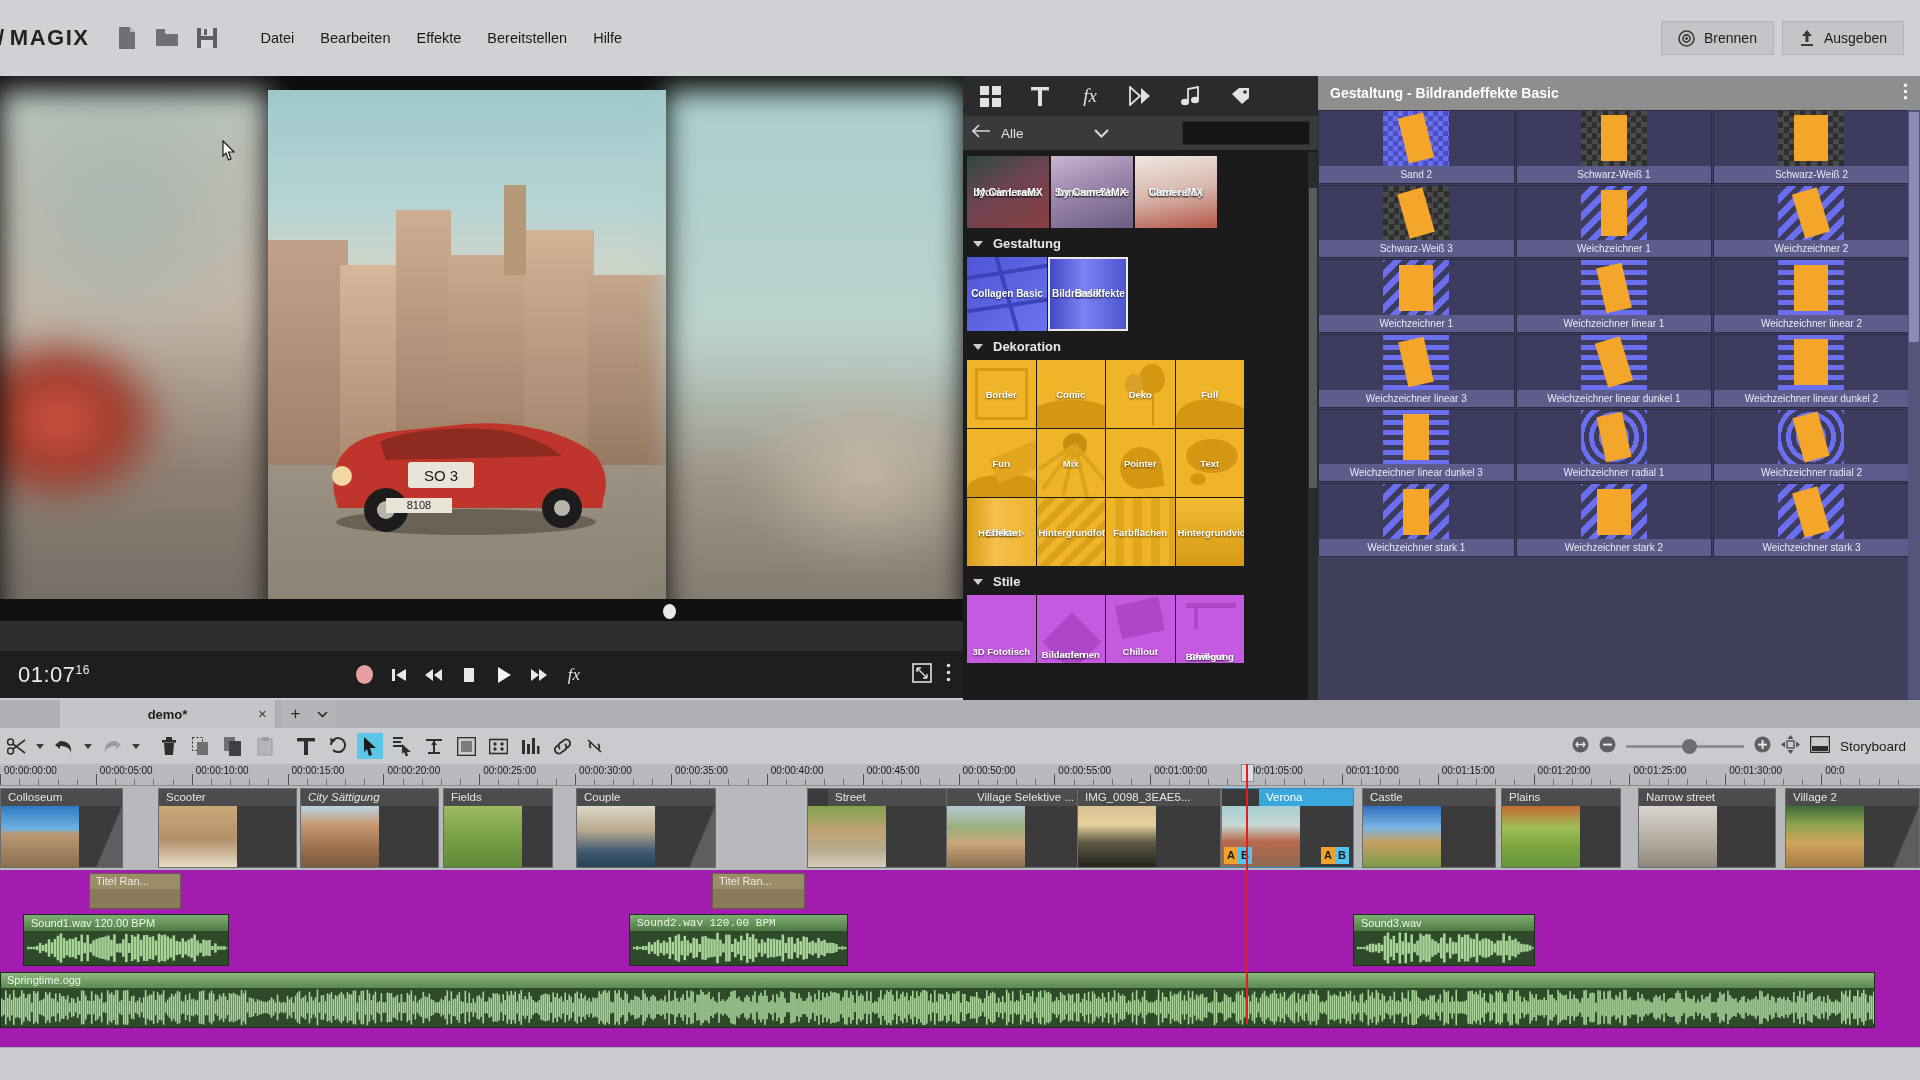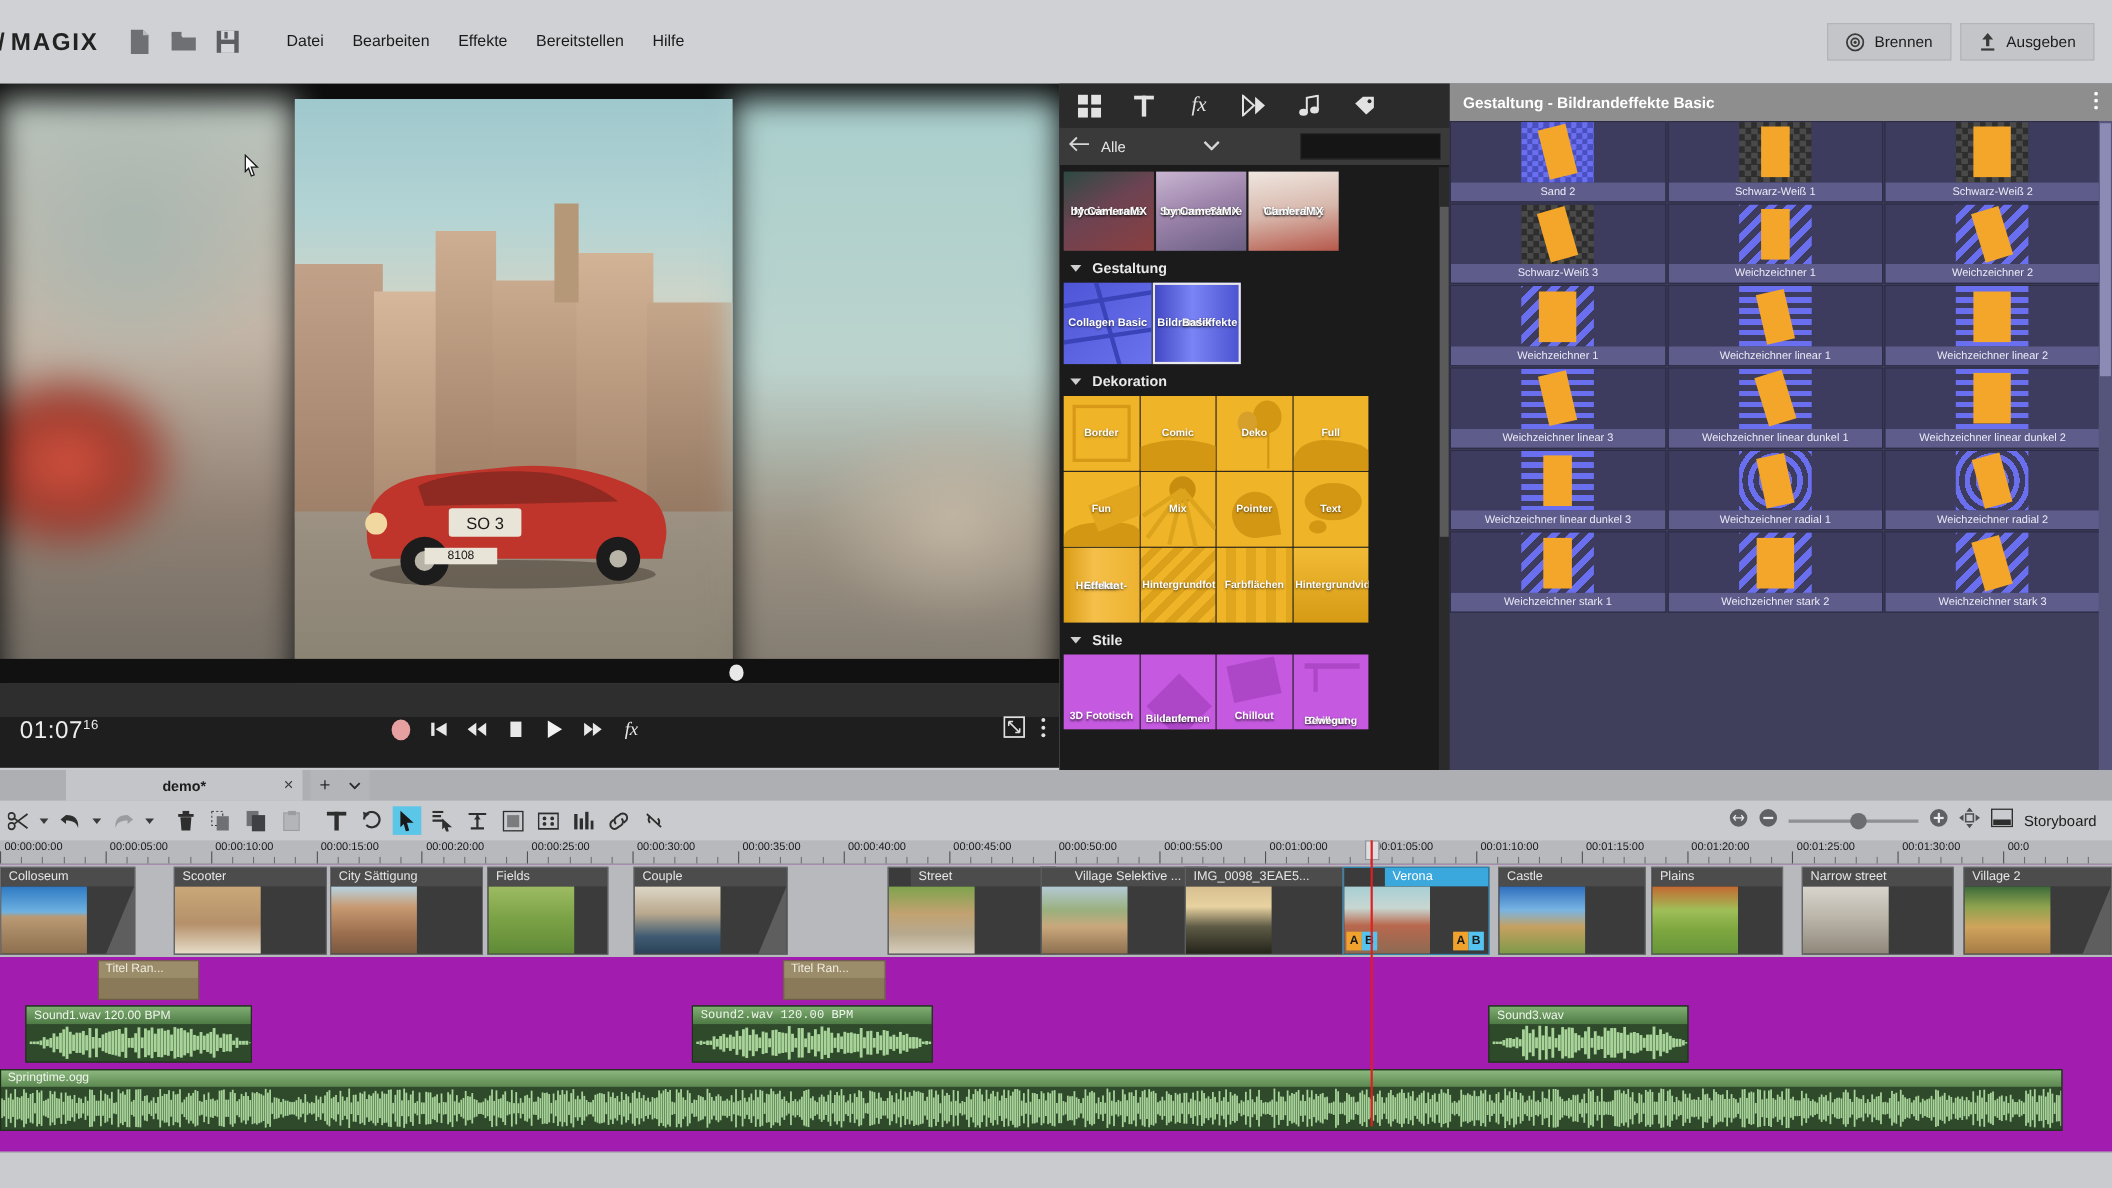--- a/index.html
+++ b/index.html
@@ -45,21 +45,21 @@
   .bldg{ position:absolute; }
   .prev-scrub{ position:absolute; left:0; bottom:30px; width:963px; height:22px;
     background:#111; }
   .scrub-head{ position:absolute; left:663px; top:5px; width:13px; height:15px;
     background:#e8e8e8; border-radius:50%; }
   .prev-bottombar{ position:absolute; left:0; bottom:0; width:963px; height:30px;
     background:#2e2e2e; }
 
   
   .transport{ position:absolute; left:0; top:651px; width:963px; height:47px;
-    background:#1e1e1e; display:flex; }
+    background:#1e1e1e; display:flex; align-items:center; }
   .timecode{ color:#ececec; font-size:22px; margin-left:18px; letter-spacing:.5px; }
   .timecode sup{ font-size:12px; }
   .tp-btns{ position:absolute; left:352px; display:flex; align-items:center; gap:11px; }
   .tp-btn{ width:24px; height:24px; display:flex; align-items:center; justify-content:center; }
   .rec-dot{ width:17px; height:19px; border-radius:50%; background:#e7a0a0; }
   .tp-right{ position:absolute; right:12px; display:flex; align-items:center; gap:14px; }
 
   
   .mediapool{ position:absolute; left:963px; top:76px; width:355px; height:624px;
     background:#1b1b1b; }
@@ -959,21 +959,21 @@
           <div class="clip-thumb" style="width: 78px; background: linear-gradient(rgb(47, 122, 196) 0%, rgb(111, 178, 224) 38%, rgb(185, 154, 116) 45%, rgb(141, 111, 78) 100%);"></div>
           <div class="fade-tri" style="border-bottom: 62px solid rgba(255, 255, 255, 0.18); border-left: 26px solid transparent;"></div>
         </div>
       </div>
       <div class="clip" style="left: 158px; width: 139px;">
         <div class="clip-hd">Scooter</div>
         <div class="clip-body">
           <div class="clip-thumb" style="width: 78px; background: linear-gradient(rgb(202, 168, 120) 0%, rgb(181, 144, 106) 55%, rgb(230, 221, 200) 100%);"></div>
         </div>
       </div>
-      <div class="clip" style="left: 300px; width: 139px;">
+      <div class="clip" style="left: 300px; width: 139px; font-style: italic;">
         <div class="clip-hd">City  Sättigung</div>
         <div class="clip-body">
           <div class="clip-thumb" style="width: 78px; background: linear-gradient(rgb(182, 211, 224) 0%, rgb(200, 154, 114) 30%, rgb(155, 110, 78) 70%, rgb(122, 89, 64) 100%);"></div>
         </div>
       </div>
       <div class="clip" style="left: 443px; width: 110px;">
         <div class="clip-hd">Fields</div>
         <div class="clip-body">
           <div class="clip-thumb" style="width: 78px; background: linear-gradient(rgb(157, 187, 98) 0%, rgb(125, 163, 71) 45%, rgb(95, 138, 54) 100%);"></div>
         </div>

